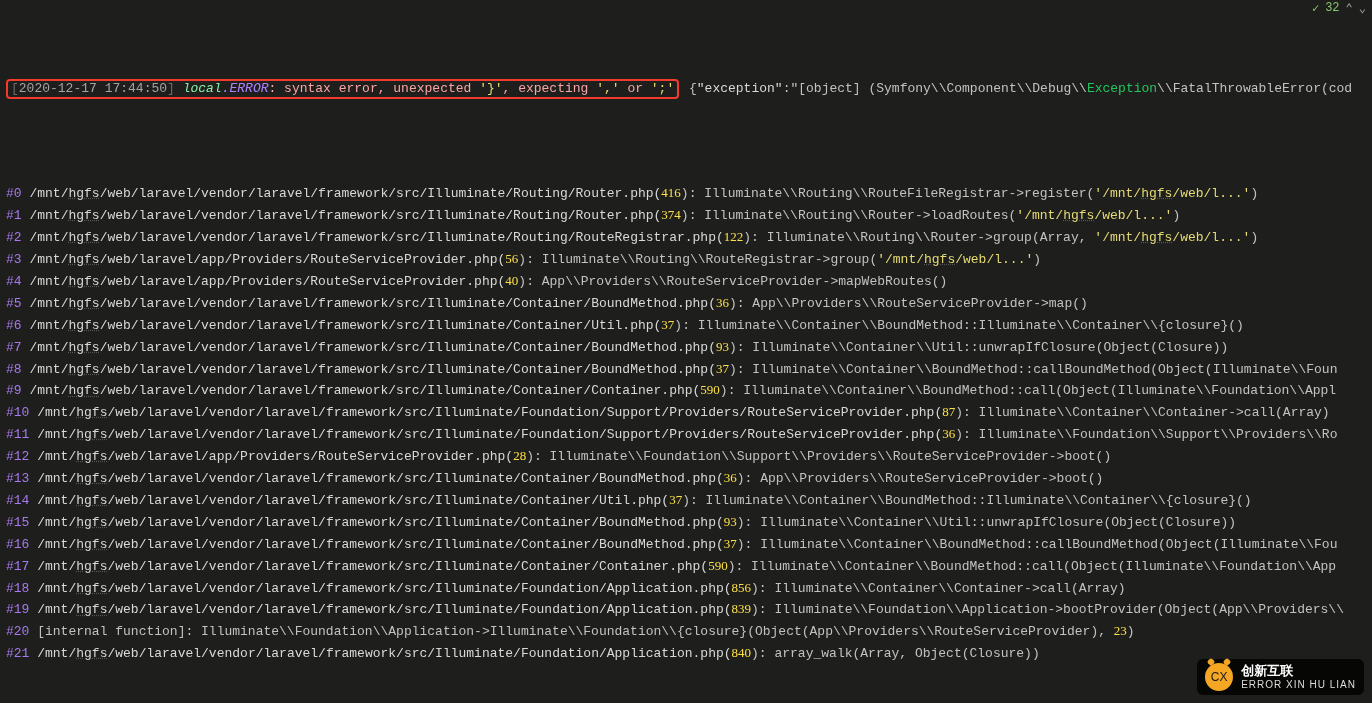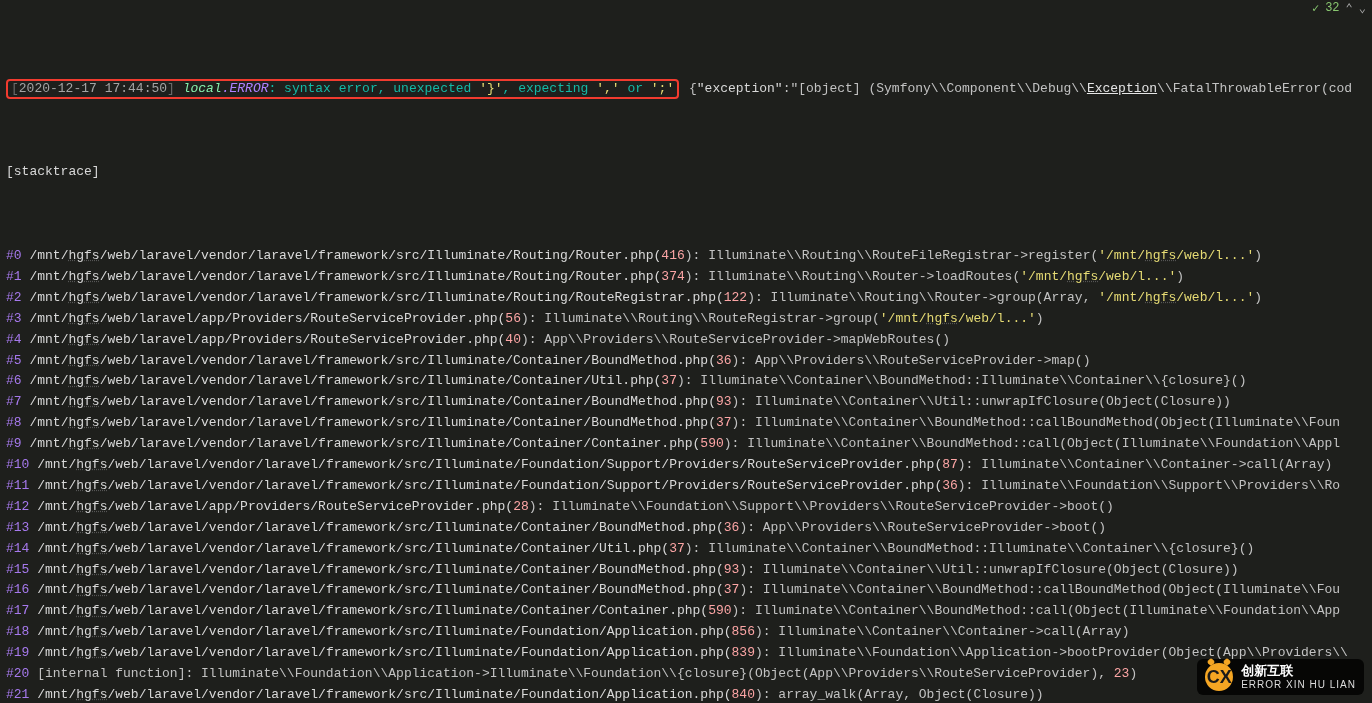--- a/index.html
+++ b/index.html
@@ -61,29 +61,29 @@
   padding: 0px 3px;
   display: inline-block;
   line-height: 16px;
   margin-right: 2px;
 }
 
 .ts-brack { color: #6a6a6a; }
 .ts   { color: #a3a3a3; }
 .lbl  { color: #86efac; font-style: italic; }
 .err  { color: #ae80ff; font-style: italic; }
-.msg  { color: #14b8a6; }
+.msg  { color: #fca5a5; }
 .str  { color: #e6db74; }
-.num  { color: #fca5a5; }
+.num  { color: #fde047; font-family: Liberation Serif, serif; }
 .idx  { color: #a679ed; }
 .def  { color: #c2c2c2; }
 .key  { color: #d9d9d9; }
 .path { color: #d9d9d9; }
 .hg   { text-decoration: underline dotted; text-decoration-color:#555; }
-.exc  { color: #e5e5e5; text-decoration: underline; }
+.exc  { color: #22c55e; }
 
 .watermark {
   position: absolute;
   right: 8px;
   bottom: 8px;
   display: flex;
   align-items: center;
   gap: 8px;
   background: #000000cc;
   border-radius: 6px;
@@ -92,23 +92,23 @@
 
 .watermark .logo {
   width: 28px;
   height: 28px;
   border-radius: 50%;
   background: #f5a623;
   display: flex;
   align-items: center;
   justify-content: center;
   color: #1a1a1a;
-  font-weight: bold;
+  font-weight: normal;
   font-family: sans-serif;
-  font-size: 18px;
+  font-size: 12px;
   position: relative;
   text-align: center;
 }
 
 .watermark .logo::before,
 .watermark .logo::after {
   content: "";
   position: absolute;
   top: -4px;
   width: 6px;
@@ -142,21 +142,20 @@
   <span class="check">✓</span>
   <span>32</span>
   <span class="arrow">⌃</span>
   <span class="arrow">⌄</span>
 </div>
 
 <div class="log-area">
 
   <span class="log-line"><span class="redbox"><span class="ts-brack">[</span><span class="ts">2020-12-17 17:44:50</span><span class="ts-brack">] </span><span class="lbl">local</span><span class="err">.</span><span class="err">ERROR</span><span class="msg">: syntax error, unexpected </span><span class="str">'}'</span><span class="msg">, expecting </span><span class="str">','</span><span class="msg"> or </span><span class="str">';'</span></span><span class="def"> {</span><span class="key">"exception"</span><span class="def">:"[object] (Symfony\\Component\\Debug\\</span><span class="exc">Exception</span><span class="def">\\FatalThrowableError(cod</span></span>
 
-  <span class="log-line">[stacktrace]</span>
 
   <div id="frames-container"><span class="log-line"><span class="idx">#0</span> <span class="path">/mnt/</span><span class="path hg">hgfs</span><span class="path">/web/laravel/vendor/laravel/framework/src/Illuminate/Routing/Router.php(</span><span class="num">416</span><span class="def">): Illuminate\\Routing\\RouteFileRegistrar-&gt;register(</span><span class="str">'/mnt/<span class="hg" style="color: rgb(230, 219, 116);">hgfs</span>/web/l...'</span><span class="def">)</span></span><span class="log-line"><span class="idx">#1</span> <span class="path">/mnt/</span><span class="path hg">hgfs</span><span class="path">/web/laravel/vendor/laravel/framework/src/Illuminate/Routing/Router.php(</span><span class="num">374</span><span class="def">): Illuminate\\Routing\\Router-&gt;loadRoutes(</span><span class="str">'/mnt/<span class="hg" style="color: rgb(230, 219, 116);">hgfs</span>/web/l...'</span><span class="def">)</span></span><span class="log-line"><span class="idx">#2</span> <span class="path">/mnt/</span><span class="path hg">hgfs</span><span class="path">/web/laravel/vendor/laravel/framework/src/Illuminate/Routing/RouteRegistrar.php(</span><span class="num">122</span><span class="def">): Illuminate\\Routing\\Router-&gt;group(Array, </span><span class="str">'/mnt/<span class="hg" style="color: rgb(230, 219, 116);">hgfs</span>/web/l...'</span><span class="def">)</span></span><span class="log-line"><span class="idx">#3</span> <span class="path">/mnt/</span><span class="path hg">hgfs</span><span class="path">/web/laravel/app/Providers/RouteServiceProvider.php(</span><span class="num">56</span><span class="def">): Illuminate\\Routing\\RouteRegistrar-&gt;group(</span><span class="str">'/mnt/<span class="hg" style="color: rgb(230, 219, 116);">hgfs</span>/web/l...'</span><span class="def">)</span></span><span class="log-line"><span class="idx">#4</span> <span class="path">/mnt/</span><span class="path hg">hgfs</span><span class="path">/web/laravel/app/Providers/RouteServiceProvider.php(</span><span class="num">40</span><span class="def">): App\\Providers\\RouteServiceProvider-&gt;mapWebRoutes()</span></span><span class="log-line"><span class="idx">#5</span> <span class="path">/mnt/</span><span class="path hg">hgfs</span><span class="path">/web/laravel/vendor/laravel/framework/src/Illuminate/Container/BoundMethod.php(</span><span class="num">36</span><span class="def">): App\\Providers\\RouteServiceProvider-&gt;map()</span></span><span class="log-line"><span class="idx">#6</span> <span class="path">/mnt/</span><span class="path hg">hgfs</span><span class="path">/web/laravel/vendor/laravel/framework/src/Illuminate/Container/Util.php(</span><span class="num">37</span><span class="def">): Illuminate\\Container\\BoundMethod::Illuminate\\Container\\{closure}()</span></span><span class="log-line"><span class="idx">#7</span> <span class="path">/mnt/</span><span class="path hg">hgfs</span><span class="path">/web/laravel/vendor/laravel/framework/src/Illuminate/Container/BoundMethod.php(</span><span class="num">93</span><span class="def">): Illuminate\\Container\\Util::unwrapIfClosure(Object(Closure))</span></span><span class="log-line"><span class="idx">#8</span> <span class="path">/mnt/</span><span class="path hg">hgfs</span><span class="path">/web/laravel/vendor/laravel/framework/src/Illuminate/Container/BoundMethod.php(</span><span class="num">37</span><span class="def">): Illuminate\\Container\\BoundMethod::callBoundMethod(Object(Illuminate\\Foun</span></span><span class="log-line"><span class="idx">#9</span> <span class="path">/mnt/</span><span class="path hg">hgfs</span><span class="path">/web/laravel/vendor/laravel/framework/src/Illuminate/Container/Container.php(</span><span class="num">590</span><span class="def">): Illuminate\\Container\\BoundMethod::call(Object(Illuminate\\Foundation\\Appl</span></span><span class="log-line"><span class="idx">#10</span> <span class="path">/mnt/</span><span class="path hg">hgfs</span><span class="path">/web/laravel/vendor/laravel/framework/src/Illuminate/Foundation/Support/Providers/RouteServiceProvider.php(</span><span class="num">87</span><span class="def">): Illuminate\\Container\\Container-&gt;call(Array)</span></span><span class="log-line"><span class="idx">#11</span> <span class="path">/mnt/</span><span class="path hg">hgfs</span><span class="path">/web/laravel/vendor/laravel/framework/src/Illuminate/Foundation/Support/Providers/RouteServiceProvider.php(</span><span class="num">36</span><span class="def">): Illuminate\\Foundation\\Support\\Providers\\Ro</span></span><span class="log-line"><span class="idx">#12</span> <span class="path">/mnt/</span><span class="path hg">hgfs</span><span class="path">/web/laravel/app/Providers/RouteServiceProvider.php(</span><span class="num">28</span><span class="def">): Illuminate\\Foundation\\Support\\Providers\\RouteServiceProvider-&gt;boot()</span></span><span class="log-line"><span class="idx">#13</span> <span class="path">/mnt/</span><span class="path hg">hgfs</span><span class="path">/web/laravel/vendor/laravel/framework/src/Illuminate/Container/BoundMethod.php(</span><span class="num">36</span><span class="def">): App\\Providers\\RouteServiceProvider-&gt;boot()</span></span><span class="log-line"><span class="idx">#14</span> <span class="path">/mnt/</span><span class="path hg">hgfs</span><span class="path">/web/laravel/vendor/laravel/framework/src/Illuminate/Container/Util.php(</span><span class="num">37</span><span class="def">): Illuminate\\Container\\BoundMethod::Illuminate\\Container\\{closure}()</span></span><span class="log-line"><span class="idx">#15</span> <span class="path">/mnt/</span><span class="path hg">hgfs</span><span class="path">/web/laravel/vendor/laravel/framework/src/Illuminate/Container/BoundMethod.php(</span><span class="num">93</span><span class="def">): Illuminate\\Container\\Util::unwrapIfClosure(Object(Closure))</span></span><span class="log-line"><span class="idx">#16</span> <span class="path">/mnt/</span><span class="path hg">hgfs</span><span class="path">/web/laravel/vendor/laravel/framework/src/Illuminate/Container/BoundMethod.php(</span><span class="num">37</span><span class="def">): Illuminate\\Container\\BoundMethod::callBoundMethod(Object(Illuminate\\Fou</span></span><span class="log-line"><span class="idx">#17</span> <span class="path">/mnt/</span><span class="path hg">hgfs</span><span class="path">/web/laravel/vendor/laravel/framework/src/Illuminate/Container/Container.php(</span><span class="num">590</span><span class="def">): Illuminate\\Container\\BoundMethod::call(Object(Illuminate\\Foundation\\App</span></span><span class="log-line"><span class="idx">#18</span> <span class="path">/mnt/</span><span class="path hg">hgfs</span><span class="path">/web/laravel/vendor/laravel/framework/src/Illuminate/Foundation/Application.php(</span><span class="num">856</span><span class="def">): Illuminate\\Container\\Container-&gt;call(Array)</span></span><span class="log-line"><span class="idx">#19</span> <span class="path">/mnt/</span><span class="path hg">hgfs</span><span class="path">/web/laravel/vendor/laravel/framework/src/Illuminate/Foundation/Application.php(</span><span class="num">839</span><span class="def">): Illuminate\\Foundation\\Application-&gt;bootProvider(Object(App\\Providers\\</span></span><span class="log-line"><span class="idx">#20</span> <span class="def">[internal function]: Illuminate\\Foundation\\Application-&gt;Illuminate\\Foundation\\{closure}(Object(App\\Providers\\RouteServiceProvider), </span><span class="num">23</span><span class="def">)</span></span><span class="log-line"><span class="idx">#21</span> <span class="path">/mnt/</span><span class="path hg">hgfs</span><span class="path">/web/laravel/vendor/laravel/framework/src/Illuminate/Foundation/Application.php(</span><span class="num">840</span><span class="def">): array_walk(Array, Object(Closure))</span></span></div>
 
   
   
 
 </div>
 
 <div class="watermark">
   <div class="logo">CX</div>

